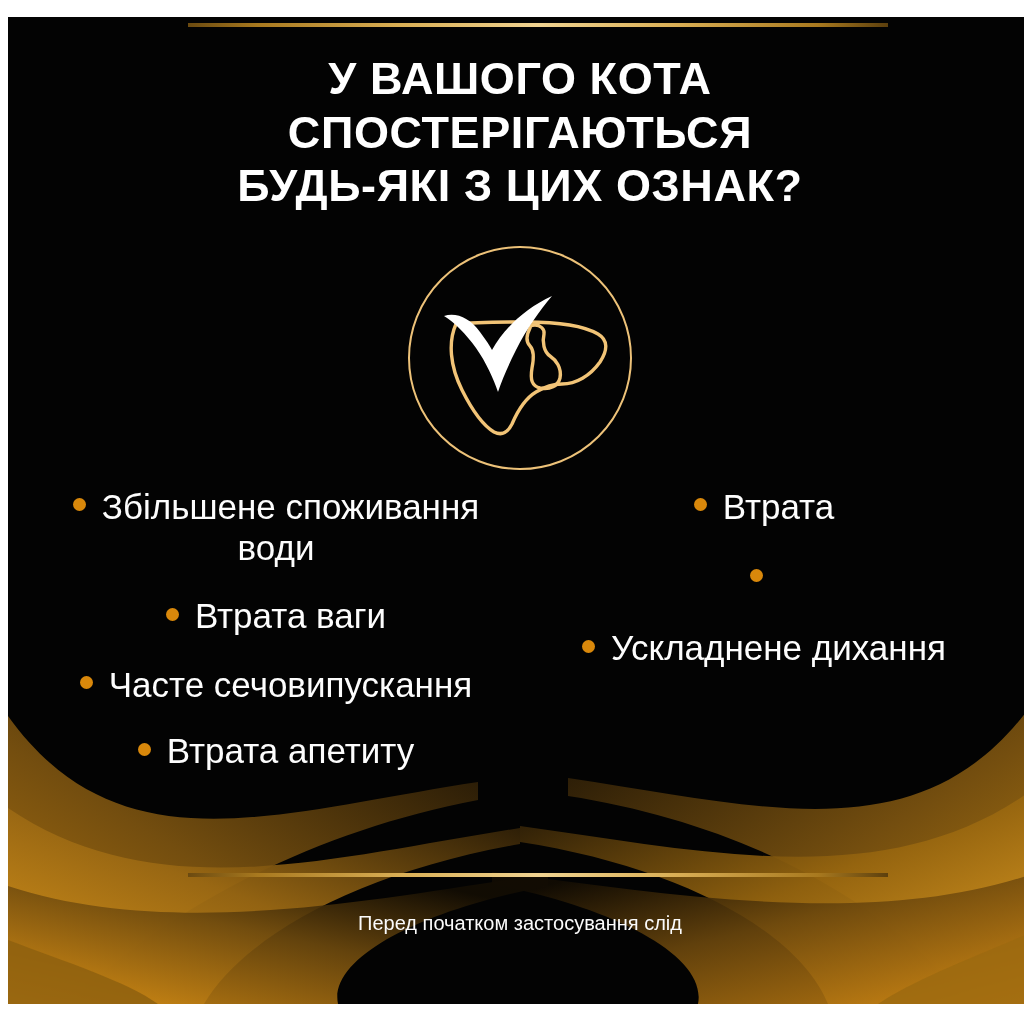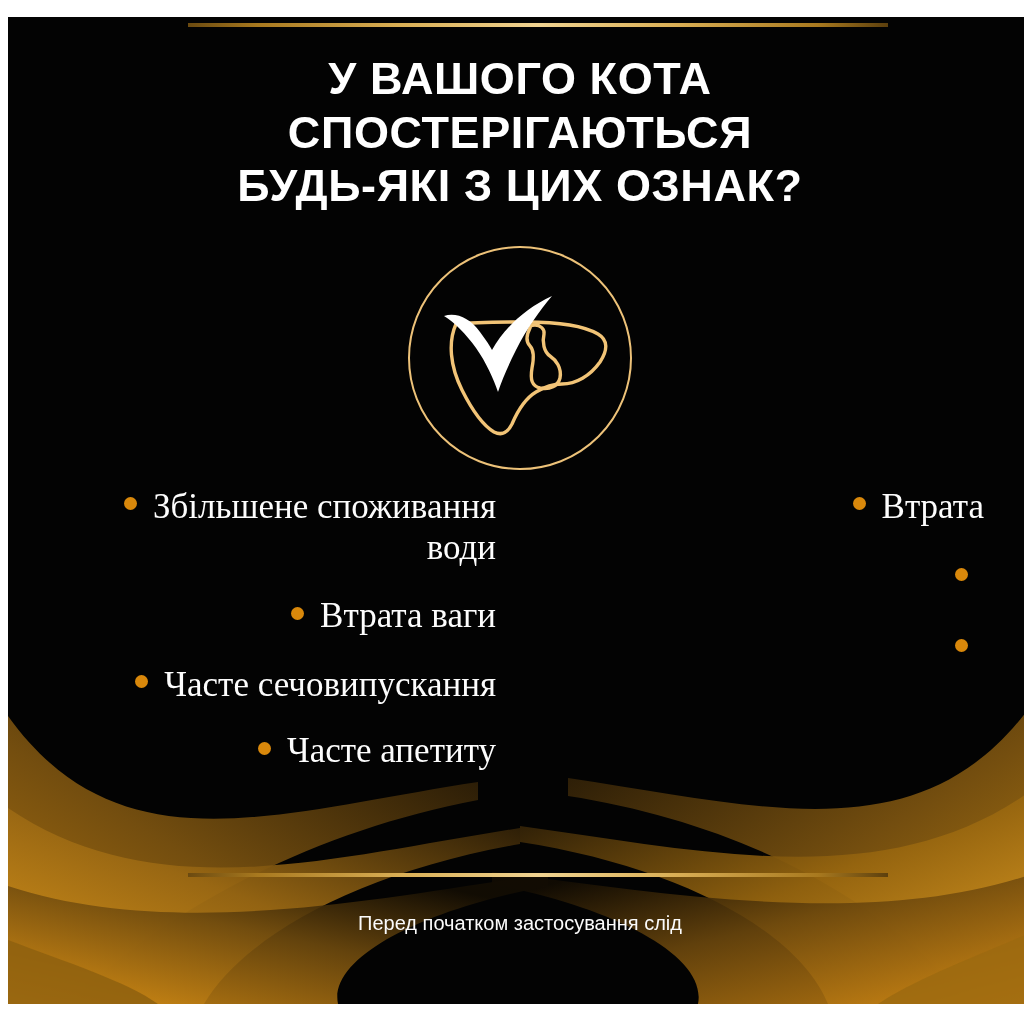--- a/index.html
+++ b/index.html
@@ -90,23 +90,22 @@
   }
   .col { width:512px; }
   .col-left  { padding:0 24px 0 48px; }
   .col-right { padding:0 48px 0 24px; }
 
   .bullet-item {
     position:relative;
     color:#fdfdfd;
     font-size:35px;
     line-height:1.16;
-    text-align:right;
+    text-align:center;
     margin-bottom:26px;
-    font-family:Liberation Serif, serif;
   }
   .bullet-item .dot {
     display:inline-block;
     width:13px; height:13px;
     border-radius:50%;
     background:#d9880b;
     vertical-align:0.22em;
     margin-right:16px;
   }
   .bullet-item .btext { }
@@ -218,33 +217,33 @@
         <div class="bullet-item">
           <span class="dot"></span><span class="btext">Збільшене споживання води</span>
         </div>
         <div class="bullet-item">
           <span class="dot"></span><span class="btext">Втрата ваги</span>
         </div>
         <div class="bullet-item">
           <span class="dot"></span><span class="btext">Часте сечовипускання</span>
         </div>
         <div class="bullet-item">
-          <span class="dot"></span><span class="btext">Часте апетиту</span>
+          <span class="dot"></span><span class="btext">Втрата апетиту</span>
         </div>
       </div>
 
       <div class="col col-right">
         <div class="bullet-item">
           <span class="dot"></span><span class="btext">Втрата</span>
         </div>
         <div class="bullet-item">
           <span class="dot"></span>
         </div>
         <div class="bullet-item">
-          <span class="dot"></span>
+          <span class="dot"></span><span class="btext">Ускладнене дихання</span>
         </div>
       </div>
 
     </div>
 
     <div class="rule rule-bottom"></div>
 
     <div class="footer-note">
       <span class="fn-line">Перед початком застосування слід</span>
     </div>

